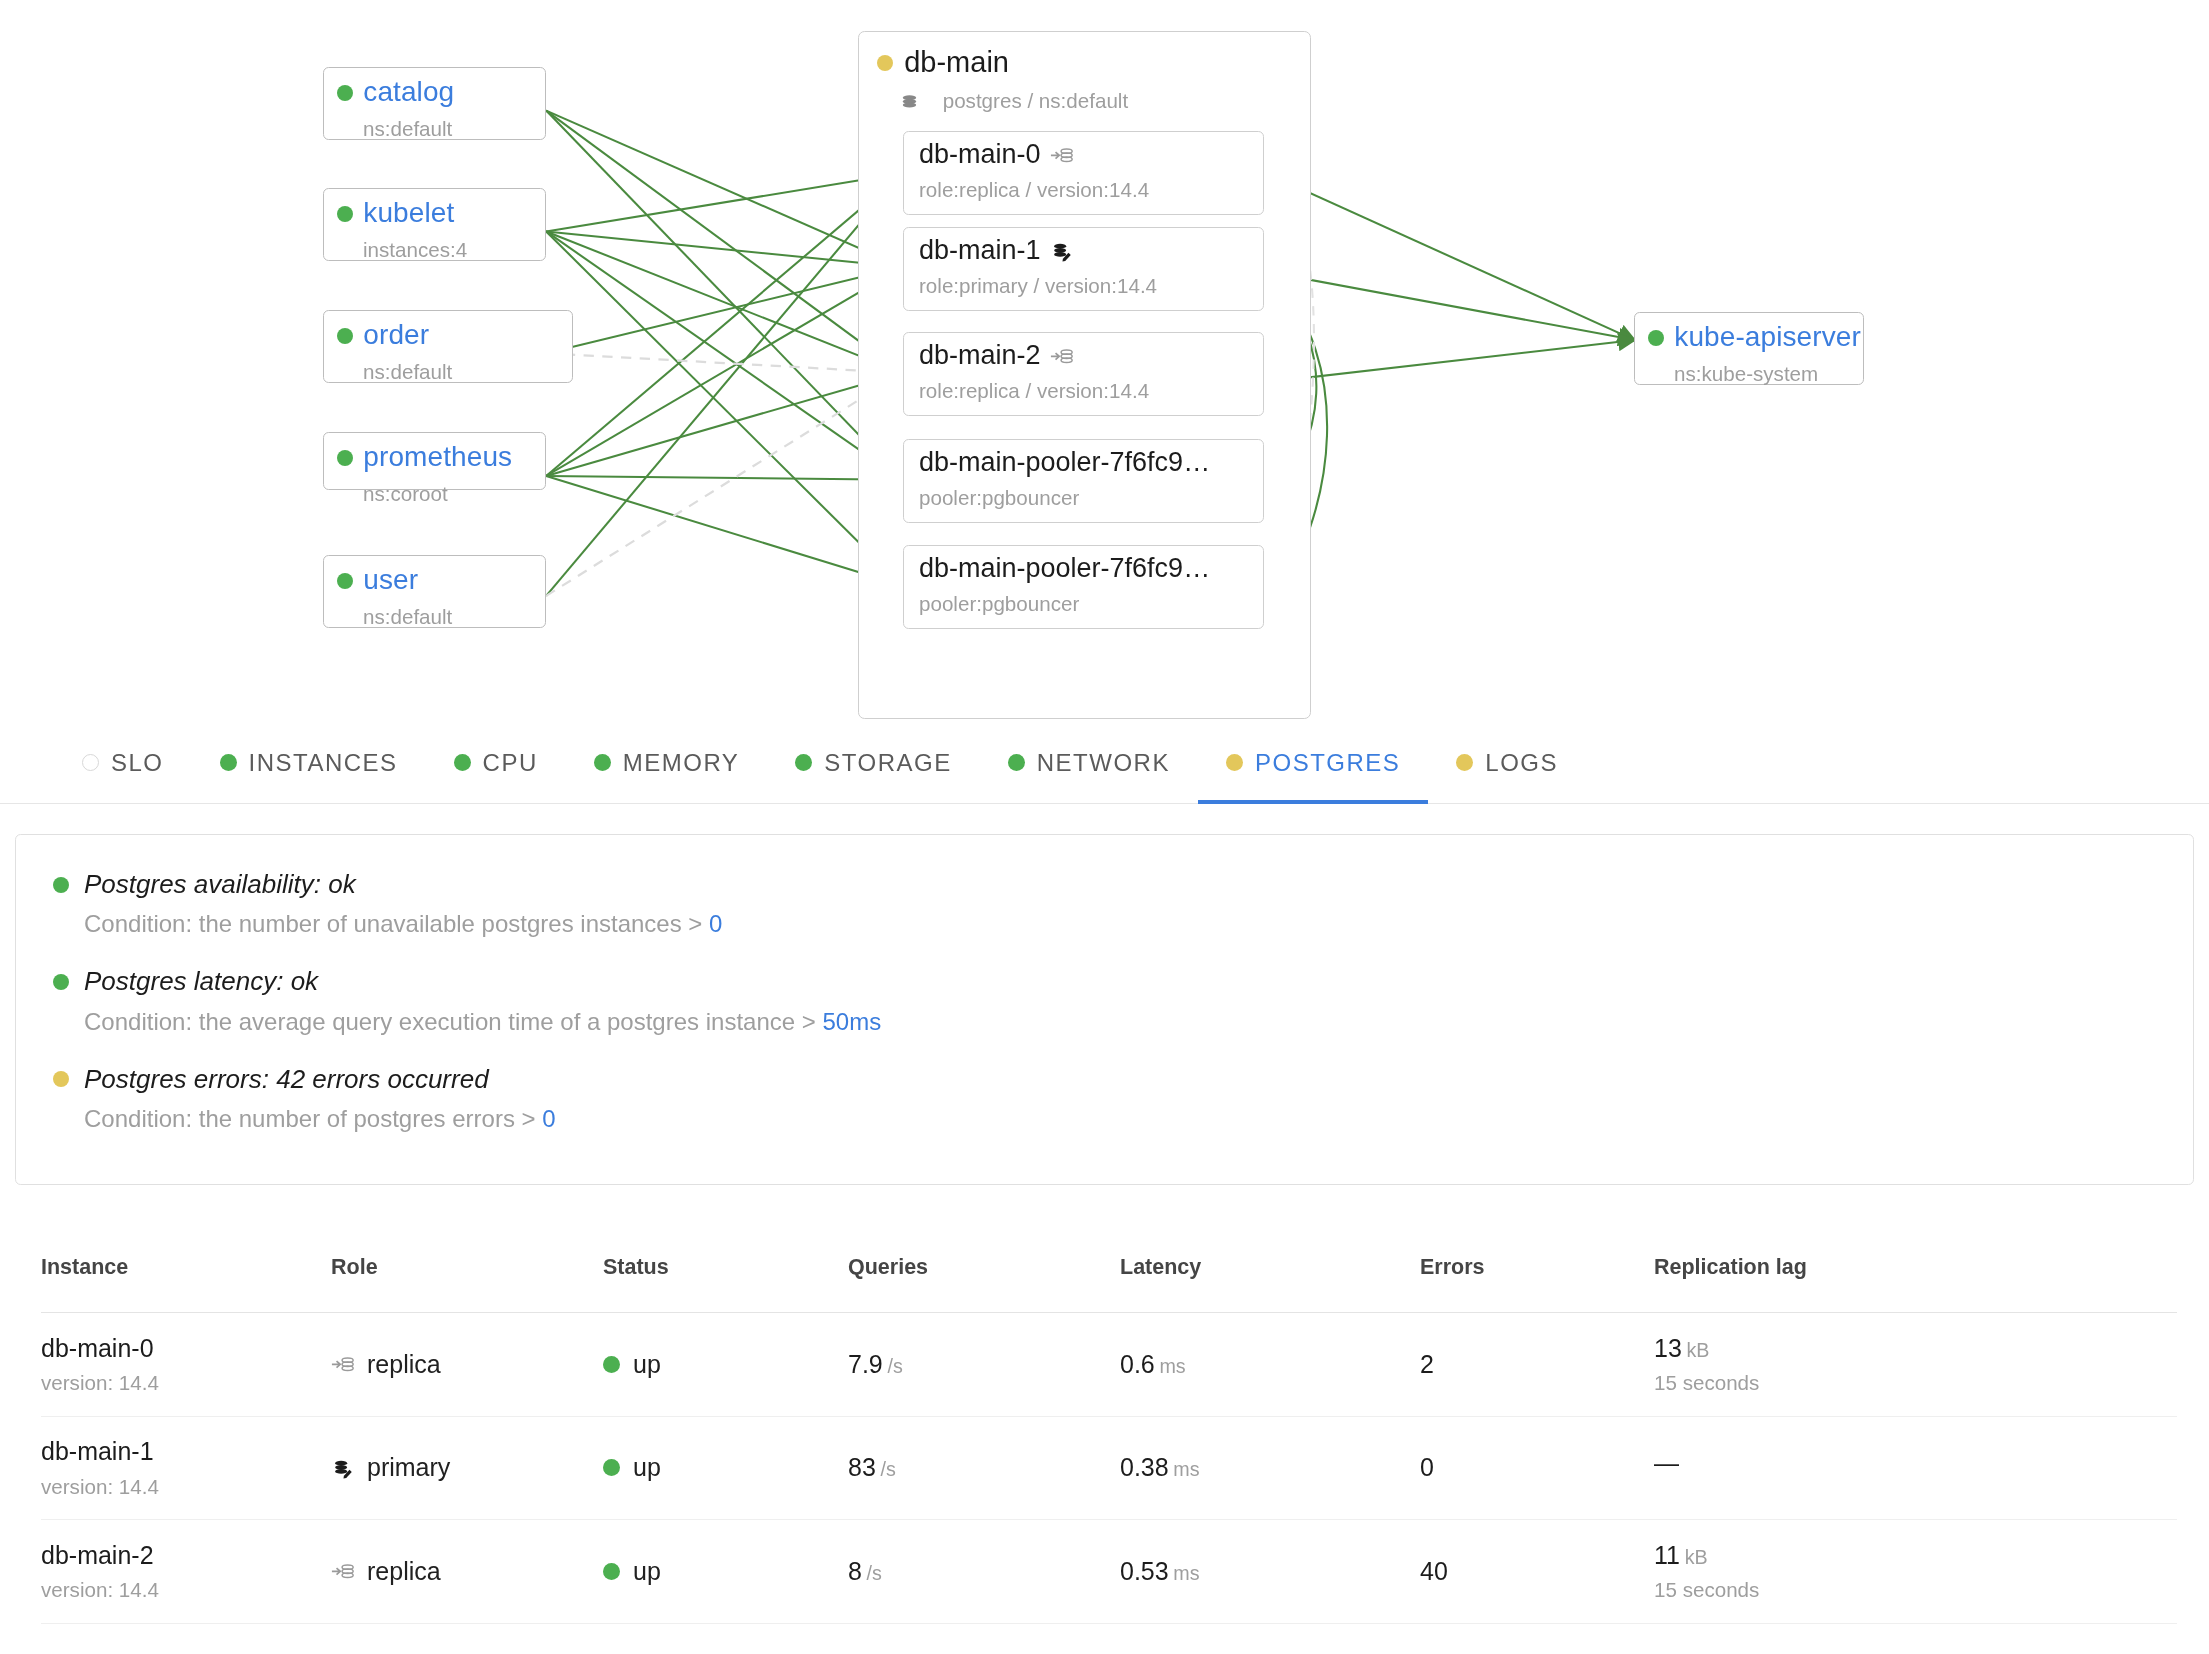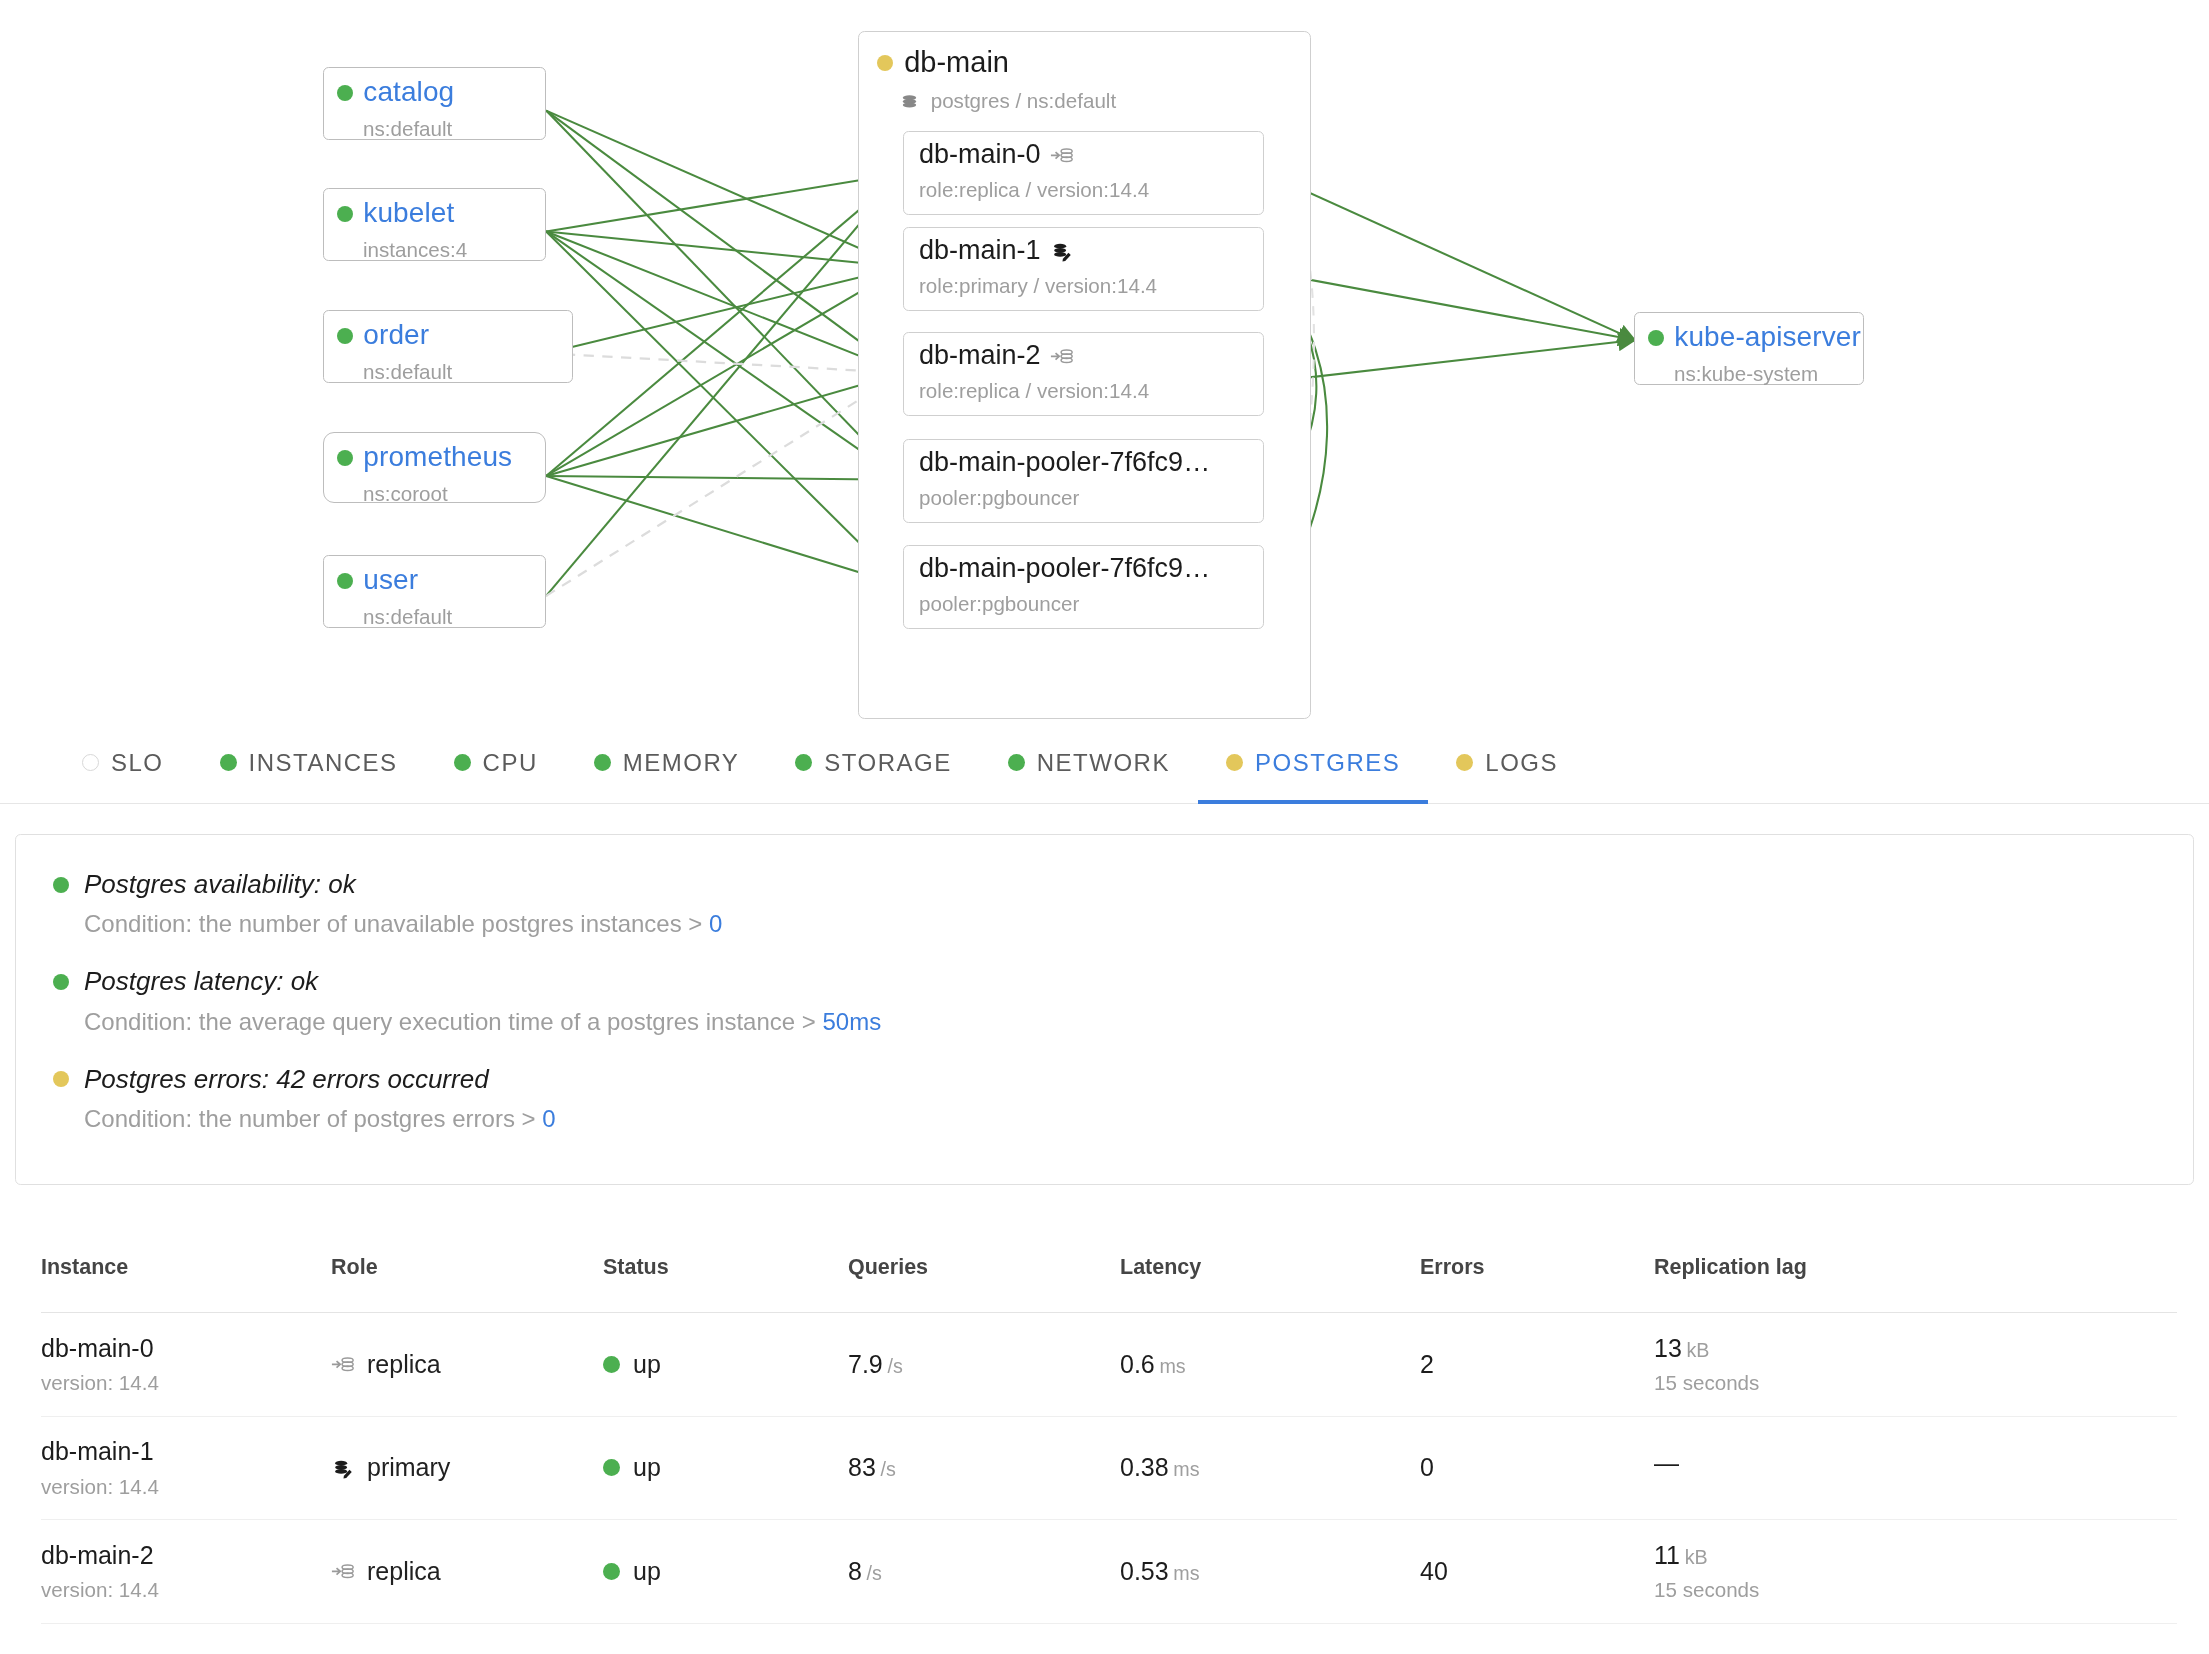--- a/index.html
+++ b/index.html
@@ -39,21 +39,21 @@
   
   #db-main-group {
     position: absolute; left: 858px; top: 31px;
     width: 453px; height: 688px;
     border: 0.9px solid #cfcfcf; border-radius: 6.6px; background: #fff;
   }
   #db-main-group .grp-title { display: flex; align-items: center; gap: 11.2px; padding: 14px 0 0 18px; }
   #db-main-group .grp-name { font-size: 29px; color: #1c1c1c; }
   #db-main-group .grp-sub {
     margin: 10.3px 0 0 41px; font-size: 20.6px; color: #9e9e9e;
-    display: flex; align-items: center; gap: 8px;
+    display: flex; align-items: center; gap: 20px;
   }
   .instance-box {
     position: absolute; left: 44px; width: 361px; height: 84px;
     border: 0.9px solid #cfcfcf; border-radius: 5.6px; background: #fff;
     padding: 8.4px 0 0 15px;
   }
   .instance-name {
     font-size: 27px; color: #1c1c1c; display: flex; align-items: center; gap: 9.4px;
     white-space: nowrap; line-height: 1.1;
   }
@@ -193,21 +193,21 @@
   </div>
 
   <div class="node" style="left:323px; top:310px; width:250px; height:73px;">
     <div class="node-title">
       <span class="dot ok"></span>
       <span class="node-name">order</span>
     </div>
     <div class="node-sub">ns:default</div>
   </div>
 
-  <div class="node" style="left:323px; top:432px; width:223px; height:71px;border-radius:11px;">
+  <div class="node" style="left:323px; top:432px; width:223px; height:58px;">
     <div class="node-title">
       <span class="dot ok"></span>
       <span class="node-name">prometheus</span>
     </div>
     <div class="node-sub">ns:coroot</div>
   </div>
 
   <div class="node" style="left:323px; top:555px; width:223px; height:73px;">
     <div class="node-title">
       <span class="dot ok"></span>

